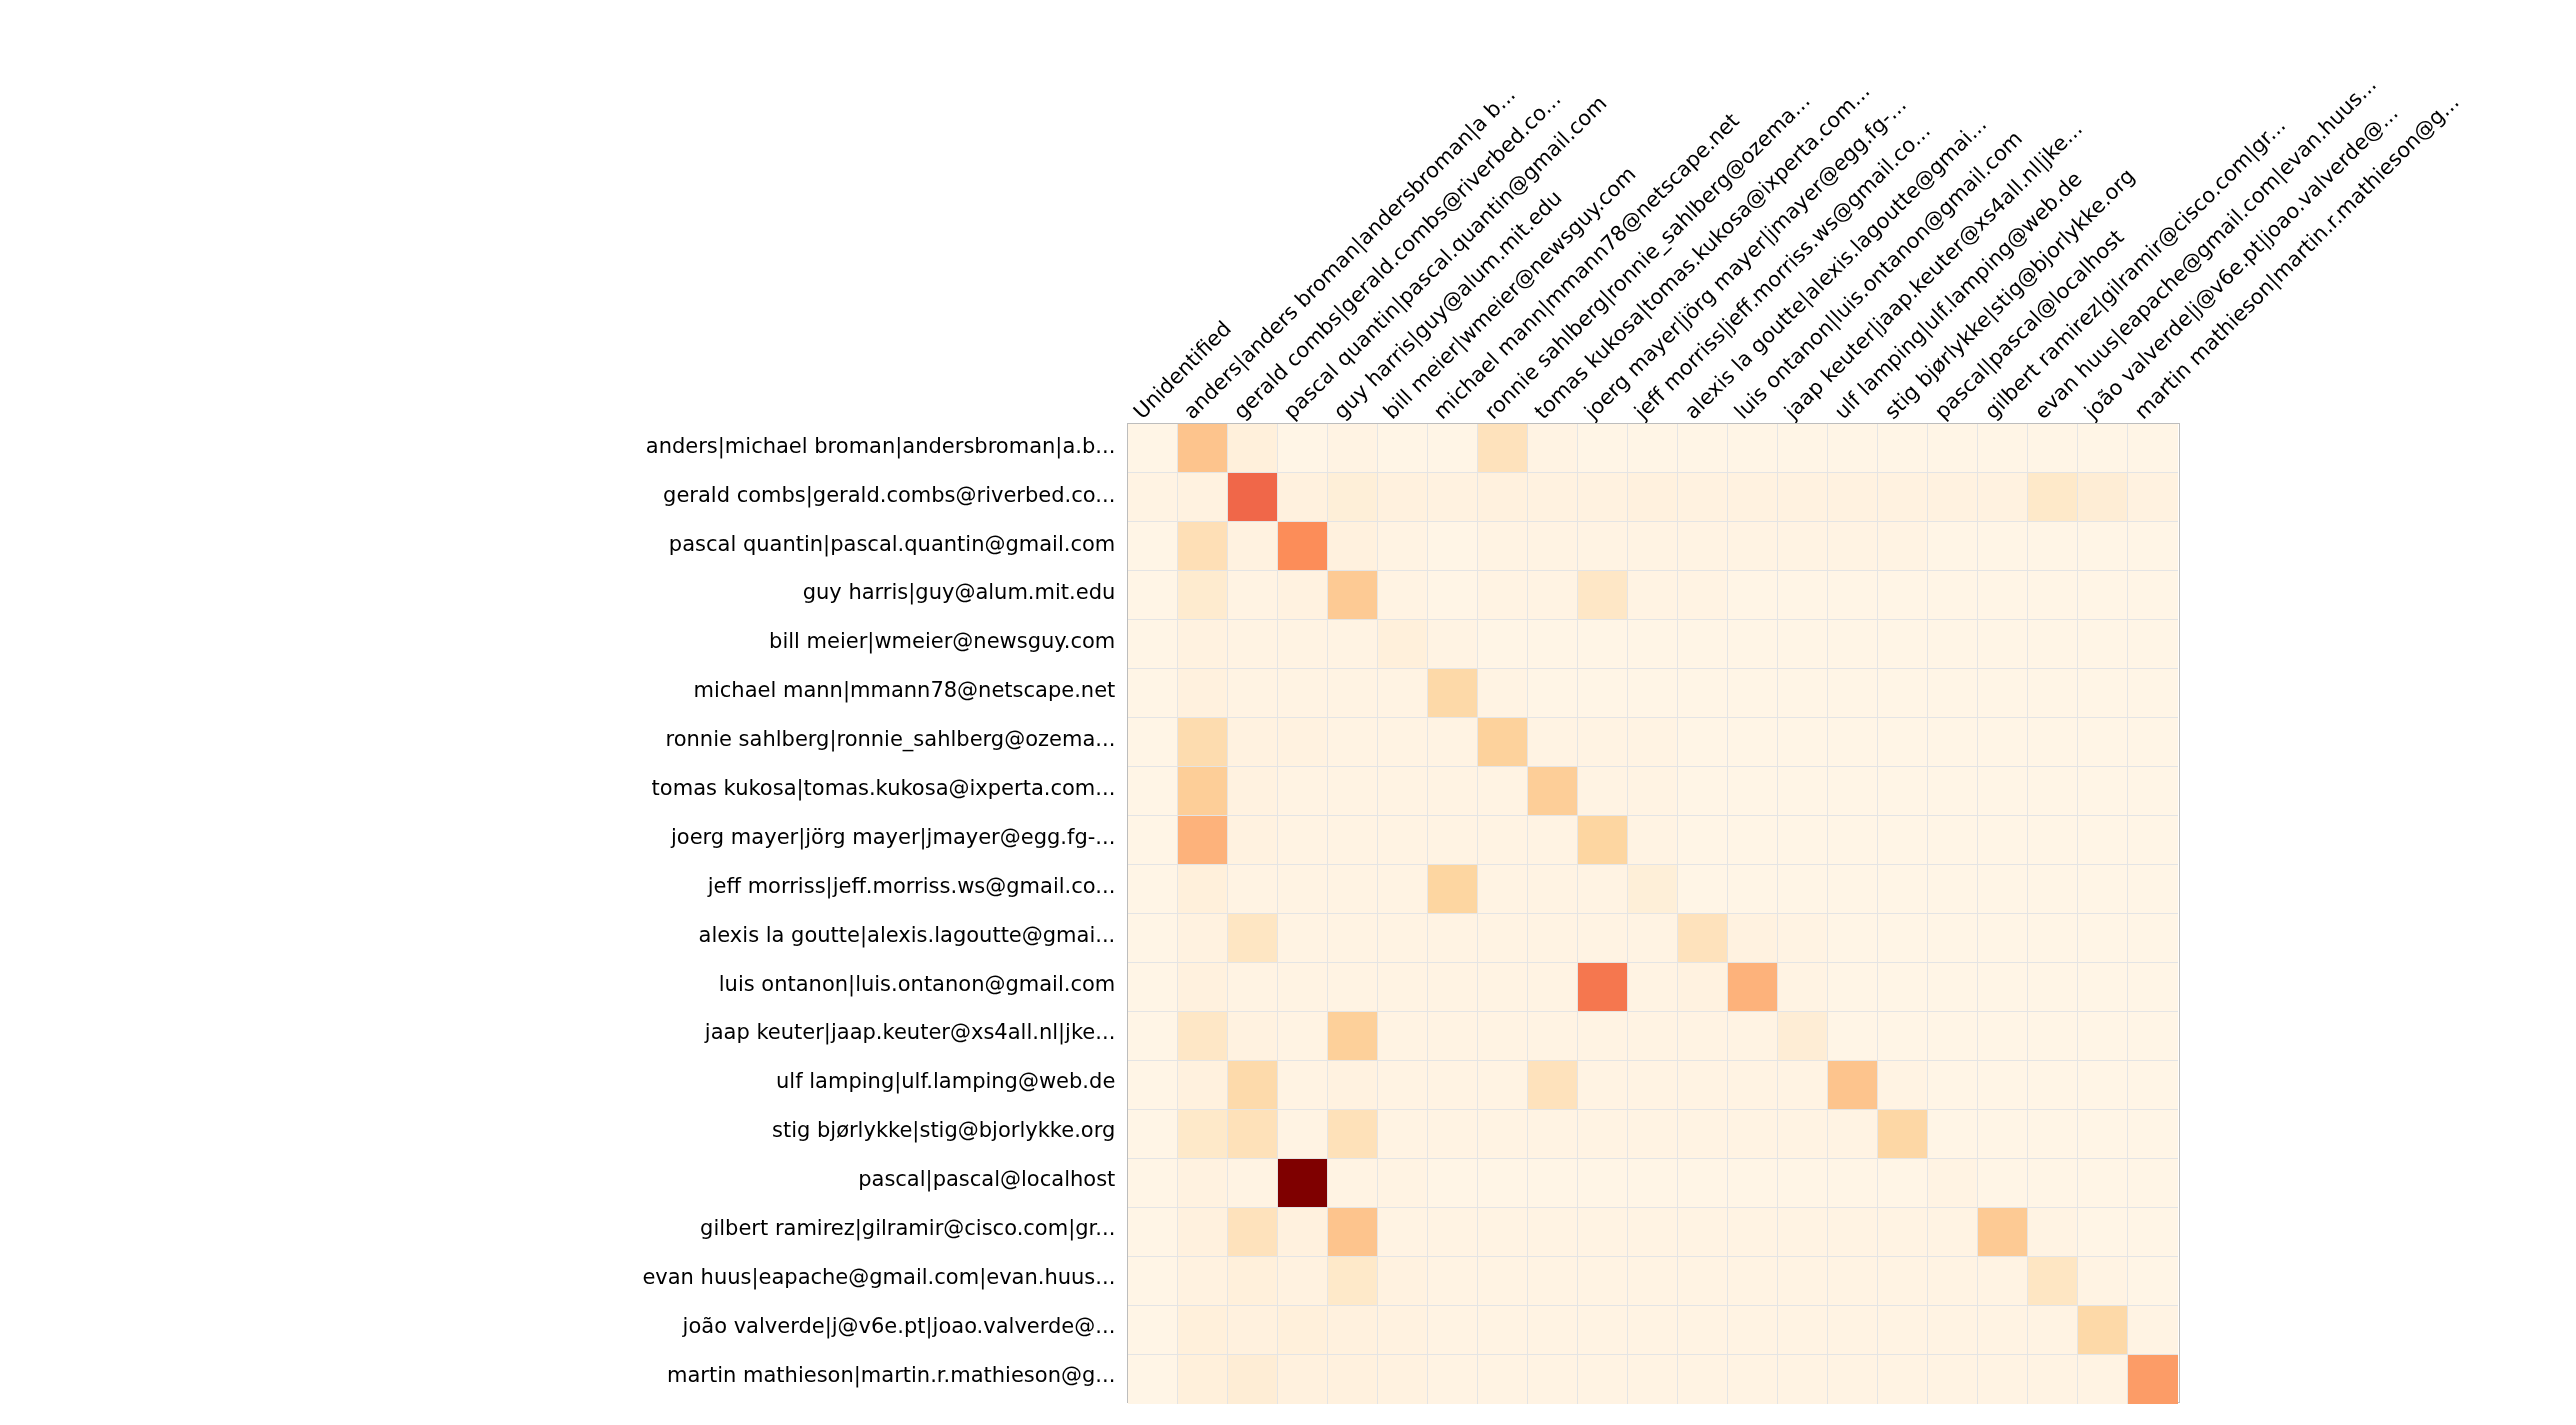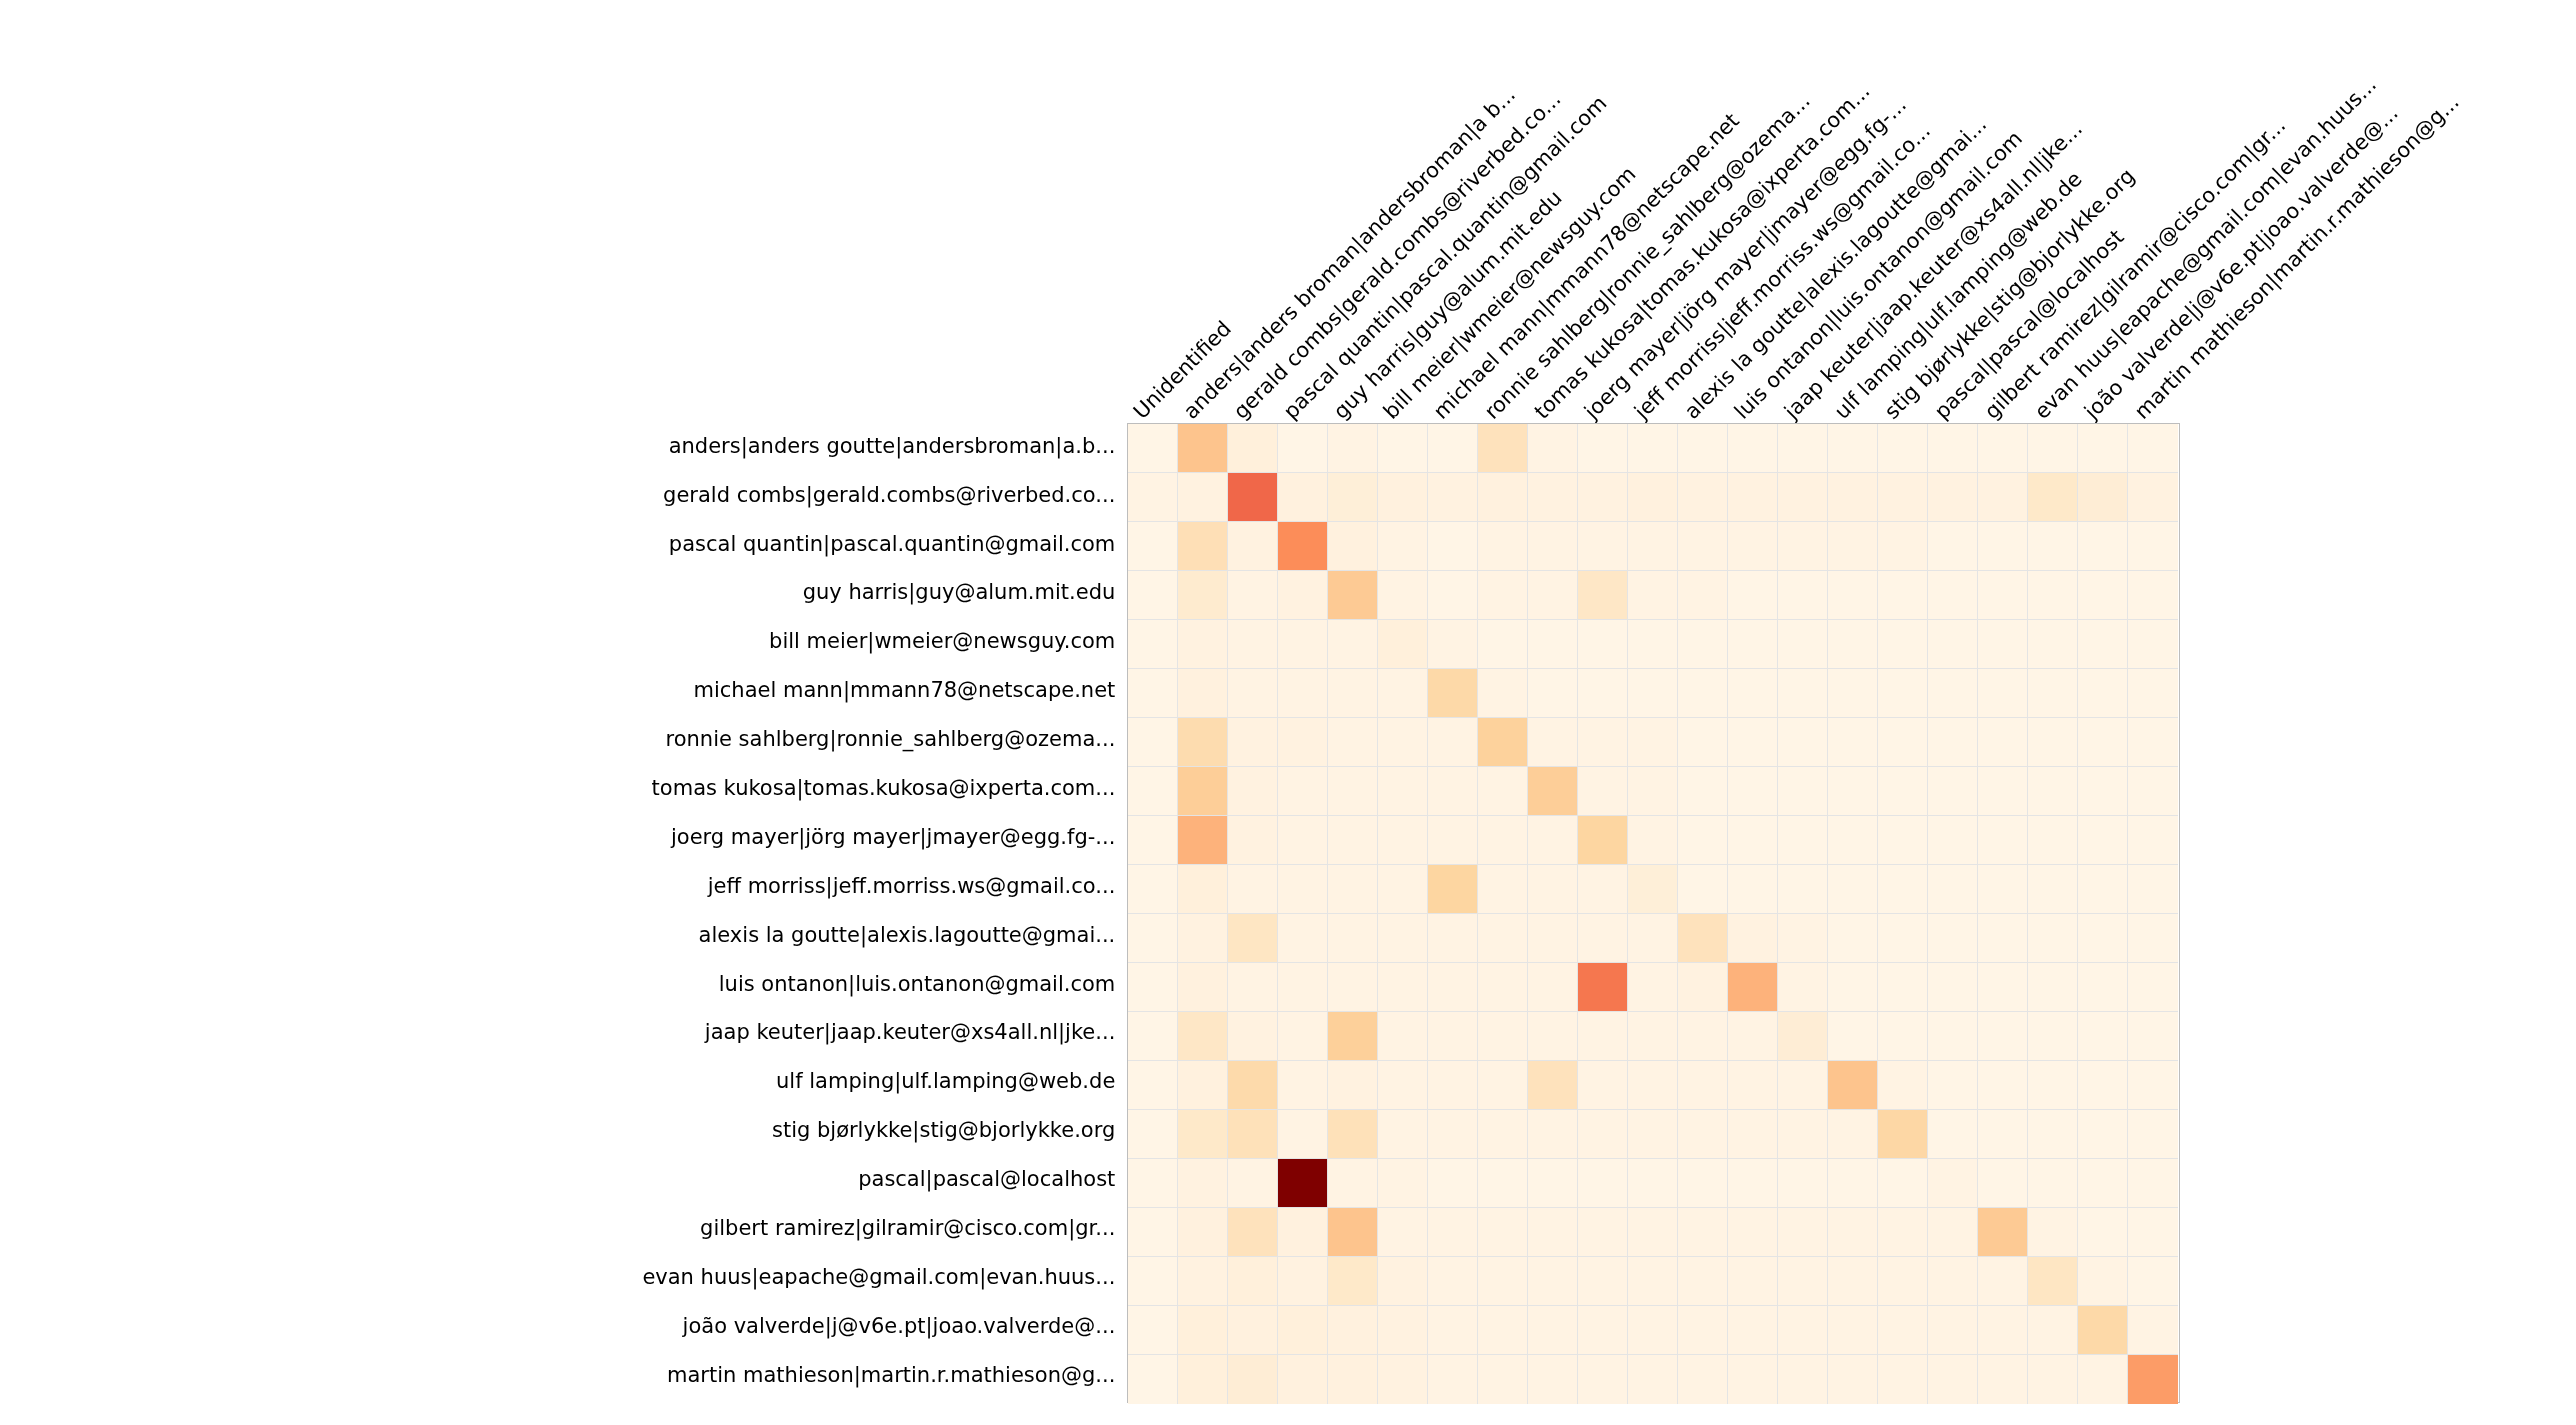--- a/index.html
+++ b/index.html
@@ -93,21 +93,21 @@
       <div class="col-label" style="left: 1846px;">ulf lamping|ulf.lamping@web.de</div>
       <div class="col-label" style="left: 1896px;">stig bjørlykke|stig@bjorlykke.org</div>
       <div class="col-label" style="left: 1946px;">pascal|pascal@localhost</div>
       <div class="col-label" style="left: 1996px;">gilbert ramirez|gilramir@cisco.com|gr...</div>
       <div class="col-label" style="left: 2046px;">evan huus|eapache@gmail.com|evan.huus...</div>
       <div class="col-label" style="left: 2096px;">joão valverde|j@v6e.pt|joao.valverde@...</div>
       <div class="col-label" style="left: 2146px;">martin mathieson|martin.r.mathieson@g...</div>
     </div>
 
   <div id="row-labels">
-      <div class="row-label" style="top: 12.7px; width: 1103px;">anders|anders goutte|andersbroman|a.b...</div>
+      <div class="row-label" style="top: 12.7px; width: 1103px;">anders|michael broman|andersbroman|a.b...</div>
       <div class="row-label" style="top: 62px; width: 1103px;">gerald combs|gerald.combs@riverbed.co...</div>
       <div class="row-label" style="top: 111px; width: 1103px;">pascal quantin|pascal.quantin@gmail.com</div>
       <div class="row-label" style="top: 159px; width: 1103px;">guy harris|guy@alum.mit.edu</div>
       <div class="row-label" style="top: 208px; width: 1103px;">bill meier|wmeier@newsguy.com</div>
       <div class="row-label" style="top: 257px; width: 1103px;">michael mann|mmann78@netscape.net</div>
       <div class="row-label" style="top: 306px; width: 1103px;">ronnie sahlberg|ronnie_sahlberg@ozema...</div>
       <div class="row-label" style="top: 355px; width: 1103px;">tomas kukosa|tomas.kukosa@ixperta.com...</div>
       <div class="row-label" style="top: 404px; width: 1103px;">joerg mayer|jörg mayer|jmayer@egg.fg-...</div>
       <div class="row-label" style="top: 453px; width: 1103px;">jeff morriss|jeff.morriss.ws@gmail.co...</div>
       <div class="row-label" style="top: 502px; width: 1103px;">alexis la goutte|alexis.lagoutte@gmai...</div>

